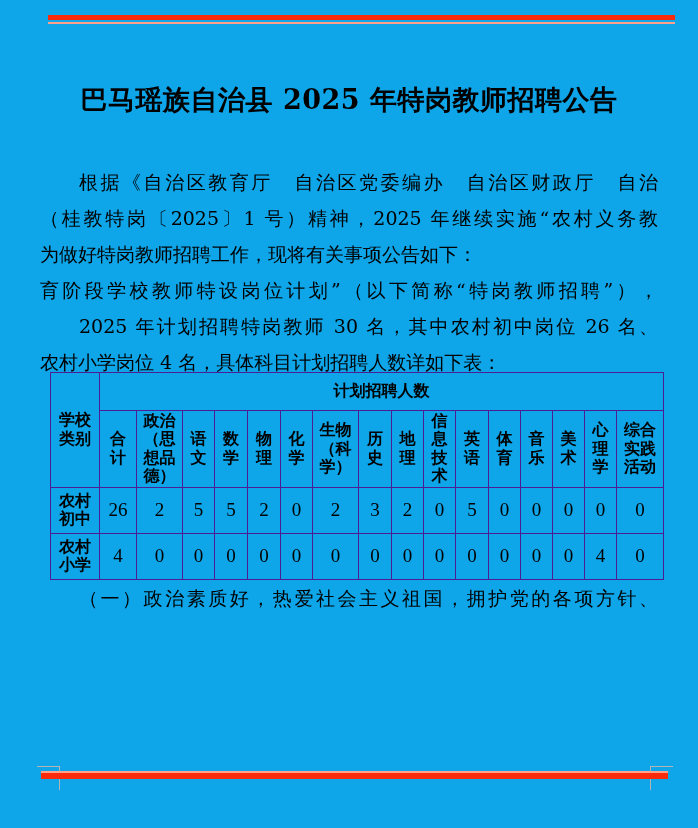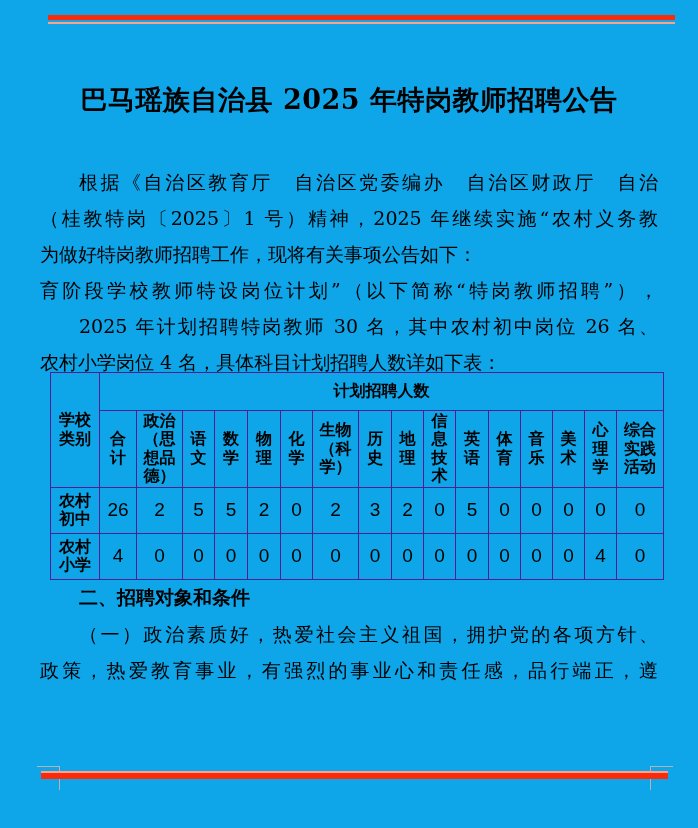--- a/index.html
+++ b/index.html
@@ -61,21 +61,21 @@
   }
   .rtable th,.rtable td{
     border:1px solid #4c1d95;text-align:center;vertical-align:middle;
     padding:1px 3px;word-break:break-all;line-height:1.15;
   }
   .rtable thead tr.group-row{height:38px;}
   .rtable thead tr.subjects{height:72px;}
   .rtable tbody tr{height:46px;}
   .rtable th{font-weight:bold;font-size:16px;}
   .rtable tbody td{
-    font-family:Liberation Sans, sans-serif;
+    font-family:Liberation Serif, serif;
     font-size:19px;font-weight:normal;word-break:normal;
   }
 </style>
 </head>
 <body>
 
 <div class="page">
 
   <div class="topline">
     <div class="thick"></div>
@@ -173,23 +173,21 @@
             <td>0</td>
             <td>0</td>
             <td>0</td>
             <td>0</td>
             <td>4</td>
             <td>0</td>
           </tr>
         </tbody>
       </table>
 
-    <div class="line heading">二、招聘对象和条件</div>
     <div class="line j indent">（一）政治素质好，热爱社会主义祖国，拥护党的各项方针、</div>
-    <div class="line j">政策，热爱教育事业，有强烈的事业心和责任感，品行端正，遵</div>
   </div>
 
   <div class="crop-bl"></div>
   <div class="crop-br"></div>
 
   <div class="bottomline">
     <div class="thin"></div>
     <div class="thick"></div>
   </div>
 

